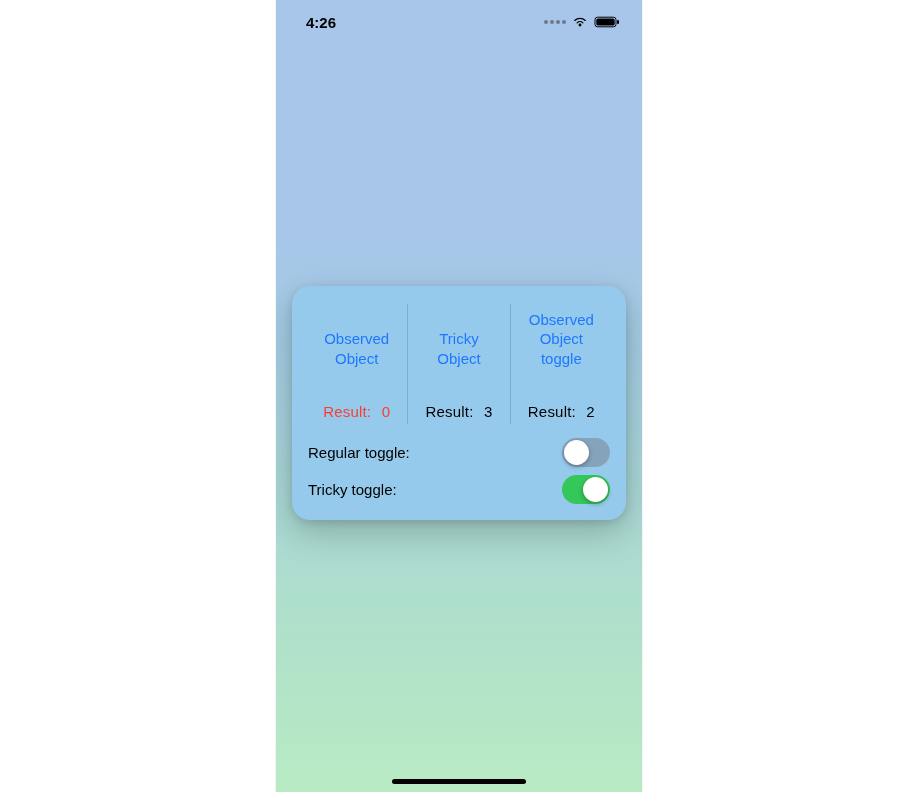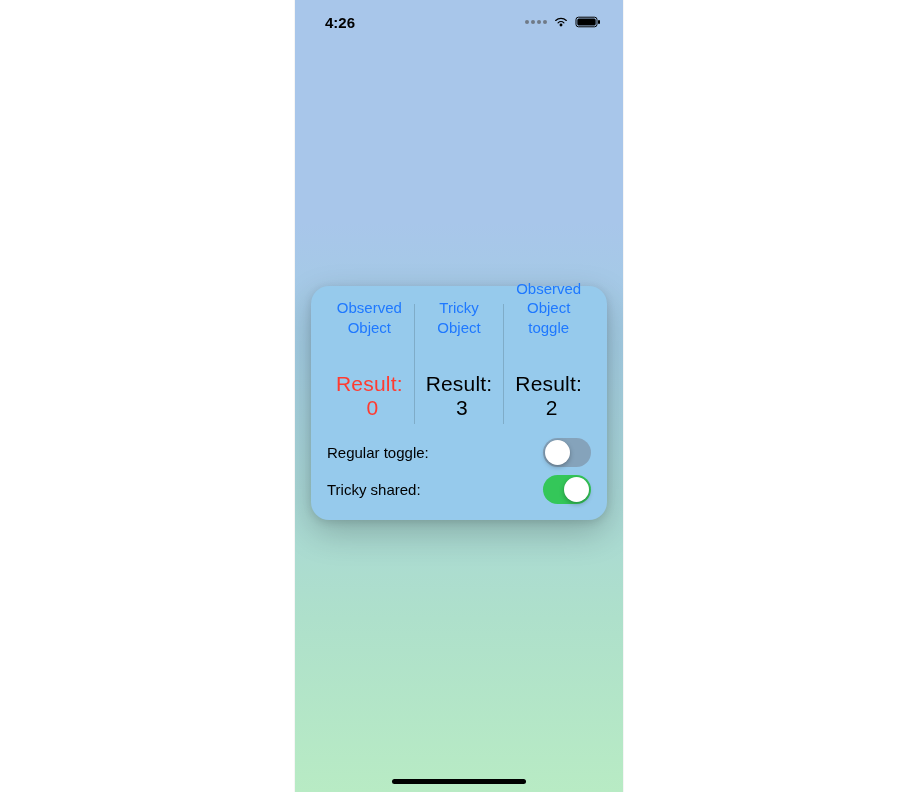--- a/index.html
+++ b/index.html
@@ -6,21 +6,21 @@
     body {
       width: 918px;
       height: 792px;
       display: flex;
       justify-content: center;
       align-items: flex-start;
       background: #fff;
       font-family: -apple-system, "Helvetica Neue", Helvetica, Arial, sans-serif;
     }
     .phone {
-      width: 328px;
+      width: 366px;
       height: 792px;
       background: linear-gradient(180deg, #a8c6ea 0%, #a8c6ea 28%, #a3cde3 44%, #aee0cb 78%, #b8ebc4 100%);
       position: relative;
       overflow: hidden;
       border-radius: 0;
       box-shadow: 0 0 0 1px rgba(0,0,0,.04);
     }
 
     
     .status-bar {
@@ -53,21 +53,21 @@
       text-align: center;
       display: flex;
       flex-direction: column;
       justify-content: flex-end;
       gap: 34px;
       padding-bottom: 4px;
     }
     .col + .col { border-left: 1px solid rgba(0,0,0,.15); }
 
     .link { color: #1e78ff; font-size: 15px; line-height: 1.32; cursor: pointer; }
-    .result { font-size: 21px; letter-spacing: .2px; }
+    .result { font-size: 15px; letter-spacing: .2px; }
     .result .num { margin-left: 6px; }
     .result.red { color: #ff3b30; }
 
     .toggle-row {
       display: flex;
       align-items: center;
       justify-content: space-between;
       margin-top: 14px;
       padding: 0 2px;
     }
@@ -160,21 +160,21 @@
     </div>
 
     <div class="toggle-row">
       <span class="toggle-label">Regular toggle:</span>
       <div id="sw-regular" class="switch off">
           <div class="knob"></div>
         </div>
     </div>
 
     <div class="toggle-row">
-      <span class="toggle-label">Tricky shared:</span>
+      <span class="toggle-label">Tricky toggle:</span>
       <div id="sw-tricky" class="switch on">
           <div class="knob"></div>
         </div>
     </div>
   </div>
 
   <div class="home-ind"></div>
 </div>
 
 </body></html>

